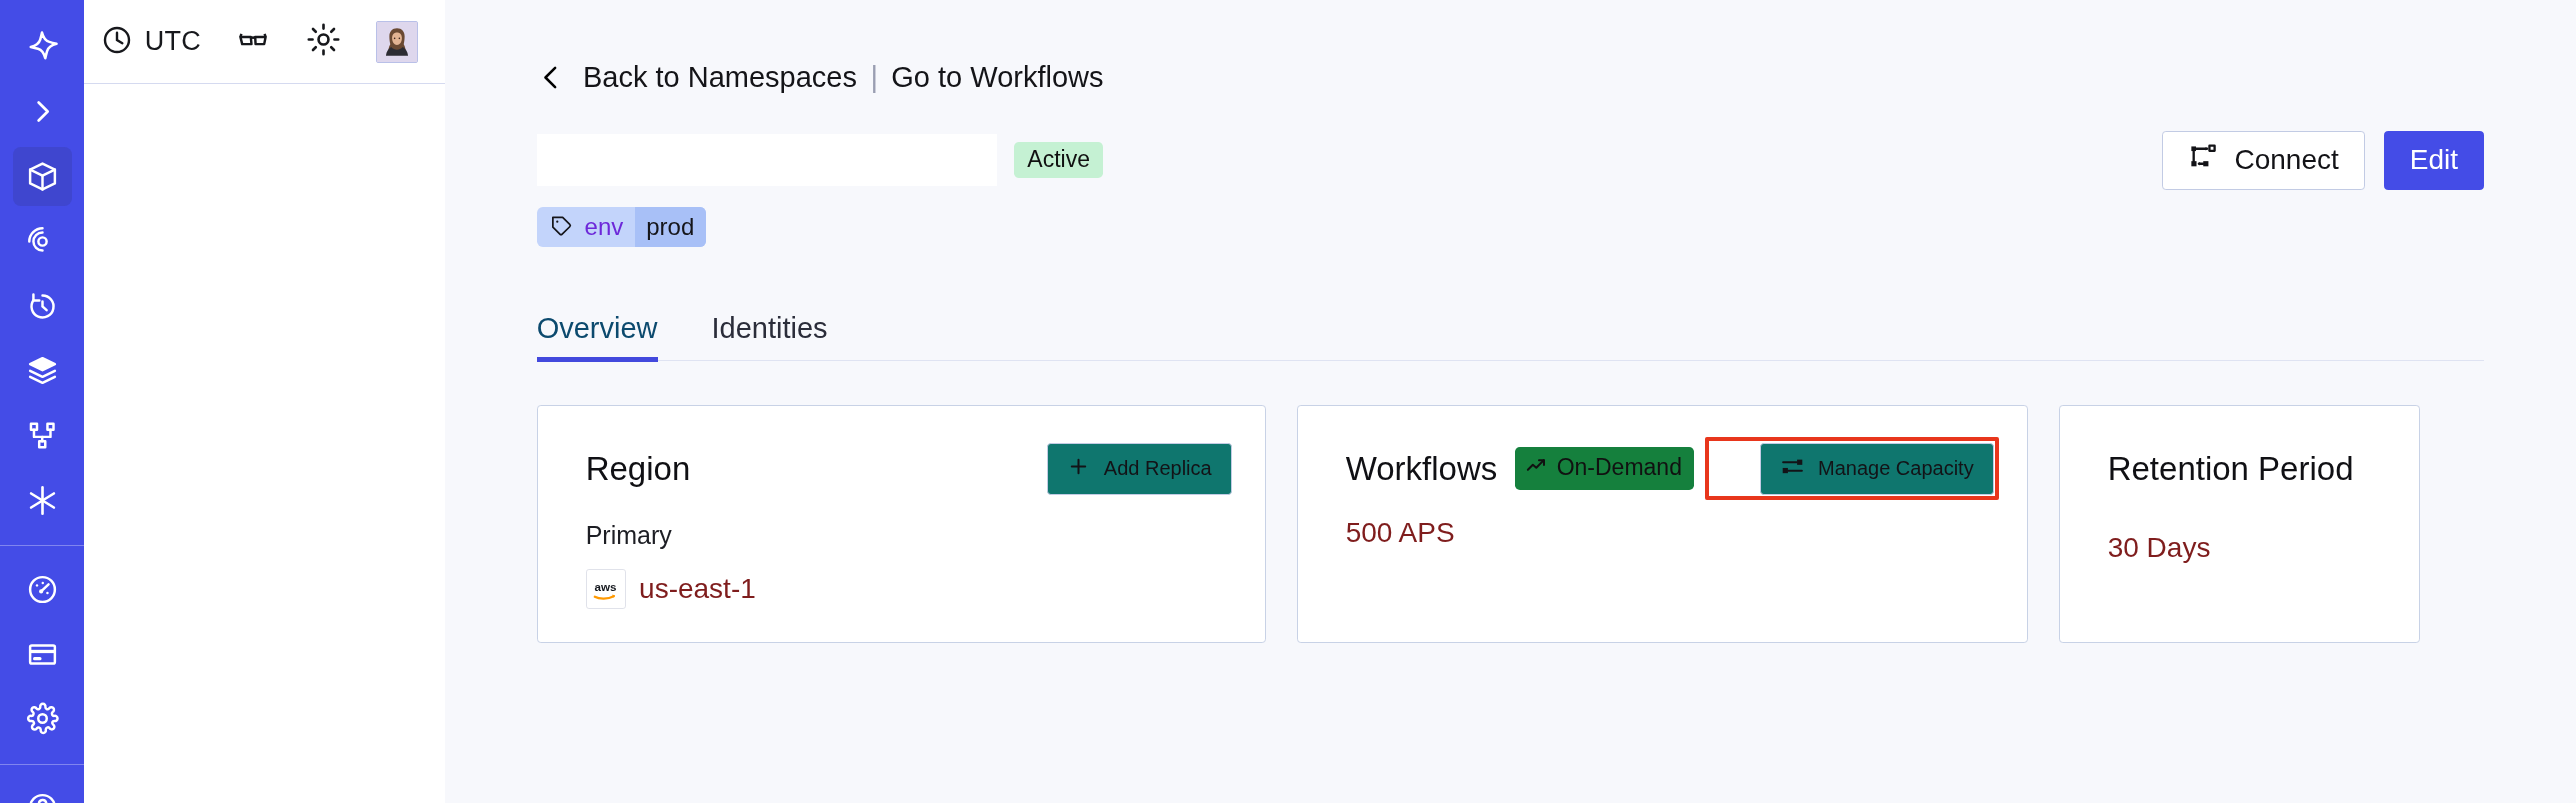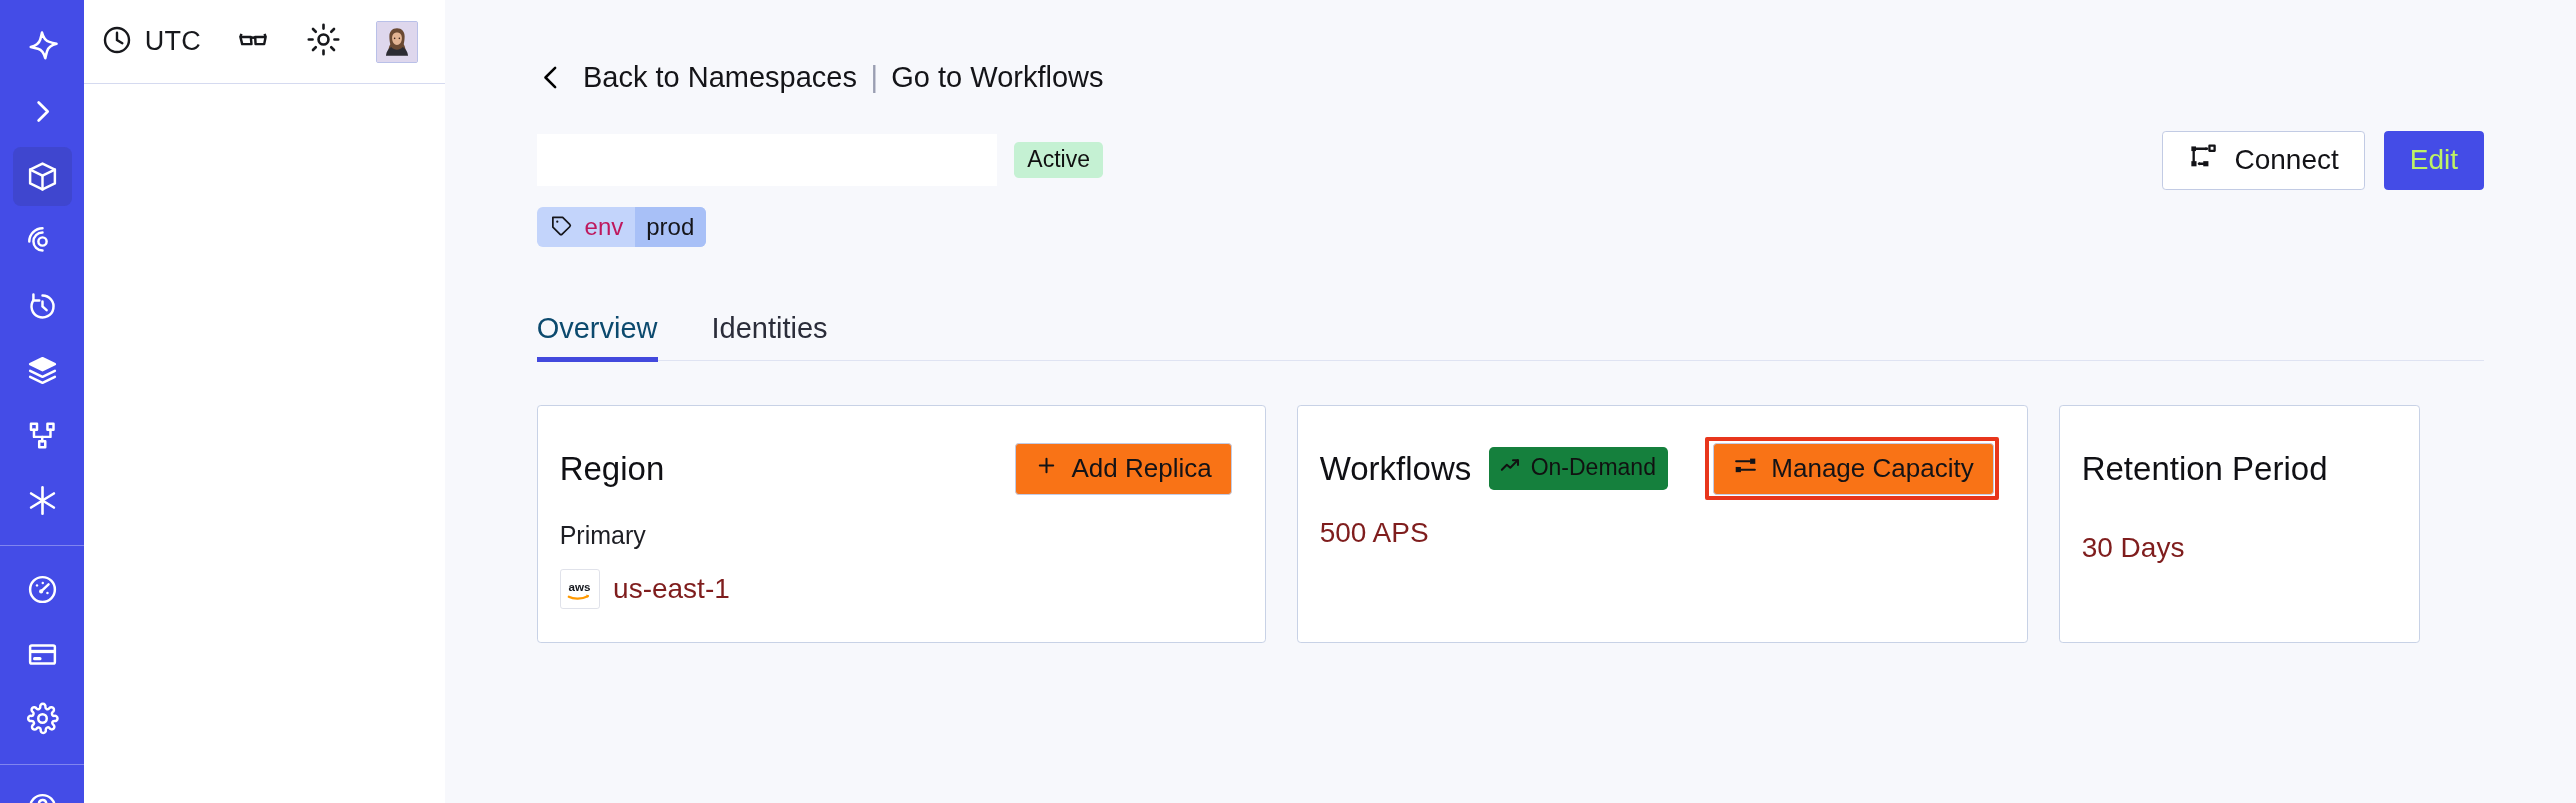--- a/index.html
+++ b/index.html
@@ -189,21 +189,21 @@
   .btn-outline {
     background: #ffffff;
     border: 1.9px solid #c2cbe4;
     color: #131317;
     height: 59px;
     padding: 0 25px;
   }
   .btn-primary {
     background: #444ce7;
     border: 1.9px solid #444ce7;
-    color: #bef264;
+    color: #ffffff;
     height: 59px;
     padding: 0 25px;
   }
 
   
   #tag-row {
     margin-top: 19px;
     height: 42px;
     display: flex;
     align-items: center;
@@ -213,21 +213,21 @@
     align-items: center;
     background: #c3d4fb;
     border-radius: 5.8px;
     height: 40px;
     padding: 0 0 0 13.4px;
     overflow: hidden;
     cursor: pointer;
   }
   .tag-pill .tag-key {
     font-size: 24px;
-    color: #be185d;
+    color: #6d28d9;
     margin: 0 11.5px 0 11.5px;
   }
   .tag-pill .tag-val {
     font-size: 24px;
     color: #15151a;
     background: #a8c0f7;
     height: 40px;
     display: flex;
     align-items: center;
     padding: 0 11.5px;
@@ -267,21 +267,21 @@
   #cards {
     margin-top: 44px;
     display: flex;
     gap: 31px;
     align-items: stretch;
   }
   .card {
     background: #ffffff;
     border: 1.9px solid #c8d2e6;
     border-radius: 3.8px;
-    padding: 33px 33px 33px 22px;
+    padding: 33px 33px 33px 48px;
     min-height: 192px;
     position: relative;
   }
   .card.region   { flex: 0 0 729px; }
   .card.capacity { flex: 0 0 731px; }
   .card.retention{ flex: 0 0 361px; }
 
   .card-head {
     display: flex;
     align-items: center;
@@ -322,24 +322,24 @@
     gap: 13.4px;
     line-height: 1;
   }
   .card.retention .card-value { margin-top: 36px; }
 
   .btn-small {
     display: inline-flex;
     align-items: center;
     justify-content: flex-end;
     gap: 13.4px;
-    background: #f97316;
+    background: #0f766e;
     border: 1.9px solid #c2cbe4;
     color: #131317;
-    font-size: 26px;
+    font-size: 20px;
     height: 52px;
     padding: 0 19px;
     border-radius: 3.8px;
     cursor: pointer;
     white-space: nowrap;
   }
 
   
   .aws-chip {
     width: 40px; height: 40px;

